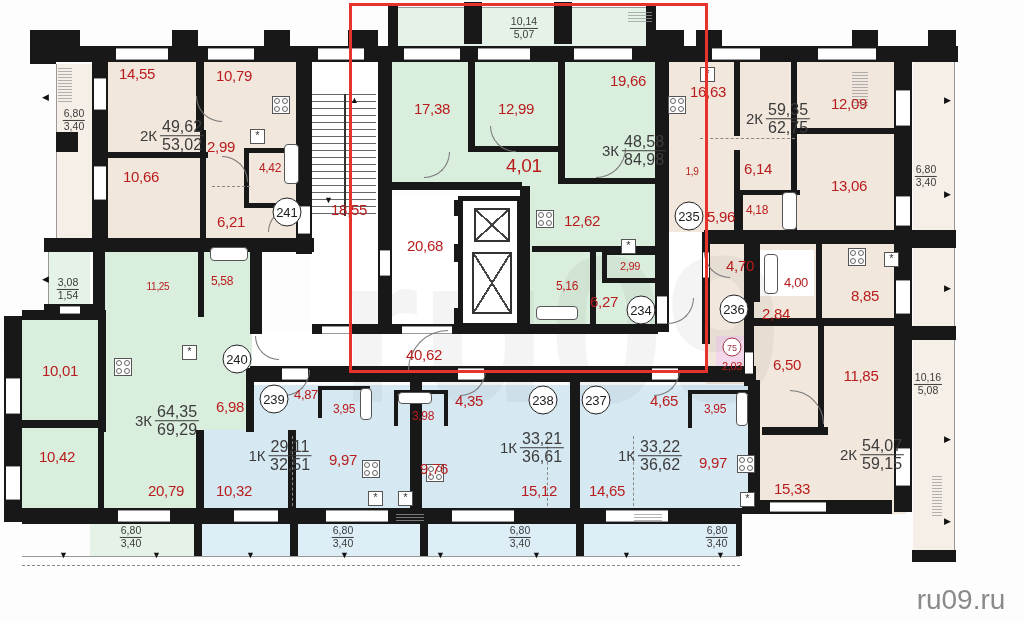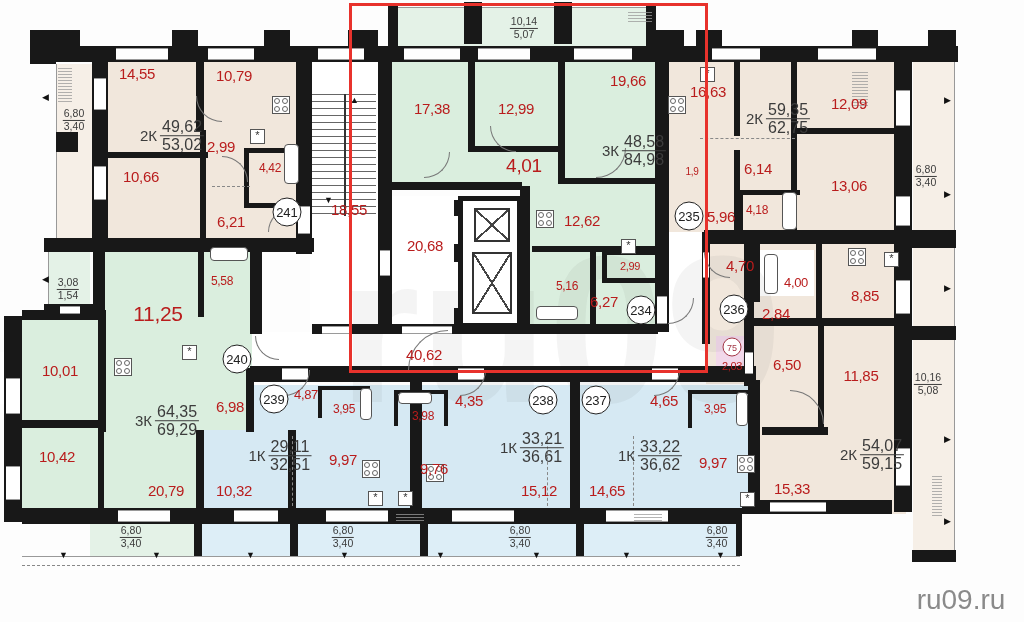--- a/index.html
+++ b/index.html
@@ -244,21 +244,21 @@
       <div class="lbl" style="left: 757px; top: 210px; font-size: 12px;">4,18</div>
       <div class="lbl" style="left: 721px; top: 216px; font-size: 15px;">5,96</div>
       <div class="lbl" style="left: 692px; top: 171px; font-size: 10px;">1,9</div>
       <div class="lbl" style="left: 740px; top: 265px; font-size: 15px;">4,70</div>
       <div class="lbl" style="left: 796px; top: 282px; font-size: 13px;">4,00</div>
       <div class="lbl" style="left: 865px; top: 295px; font-size: 15px;">8,85</div>
       <div class="lbl" style="left: 776px; top: 313px; font-size: 15px;">2,84</div>
       <div class="lbl" style="left: 732px; top: 366px; font-size: 11px;">2,03</div>
       <div class="lbl" style="left: 787px; top: 364px; font-size: 15px;">6,50</div>
       <div class="lbl" style="left: 861px; top: 375px; font-size: 15px;">11,85</div>
-      <div class="lbl" style="left: 158px; top: 286px; font-size: 21px; margin-top: 28px;">11,25</div>
+      <div class="lbl" style="left: 158px; top: 286px; font-size: 10px;">11,25</div>
       <div class="lbl" style="left: 222px; top: 281px; font-size: 12px;">5,58</div>
       <div class="lbl" style="left: 60px; top: 370px; font-size: 15px;">10,01</div>
       <div class="lbl" style="left: 230px; top: 406px; font-size: 15px;">6,98</div>
       <div class="lbl" style="left: 57px; top: 456px; font-size: 15px;">10,42</div>
       <div class="lbl" style="left: 166px; top: 490px; font-size: 15px;">20,79</div>
       <div class="lbl" style="left: 306px; top: 394px; font-size: 13px;">4,87</div>
       <div class="lbl" style="left: 344px; top: 409px; font-size: 12px;">3,95</div>
       <div class="lbl" style="left: 343px; top: 459px; font-size: 15px;">9,97</div>
       <div class="lbl" style="left: 234px; top: 490px; font-size: 15px;">10,32</div>
       <div class="lbl" style="left: 423px; top: 416px; font-size: 12px;">3,98</div>

